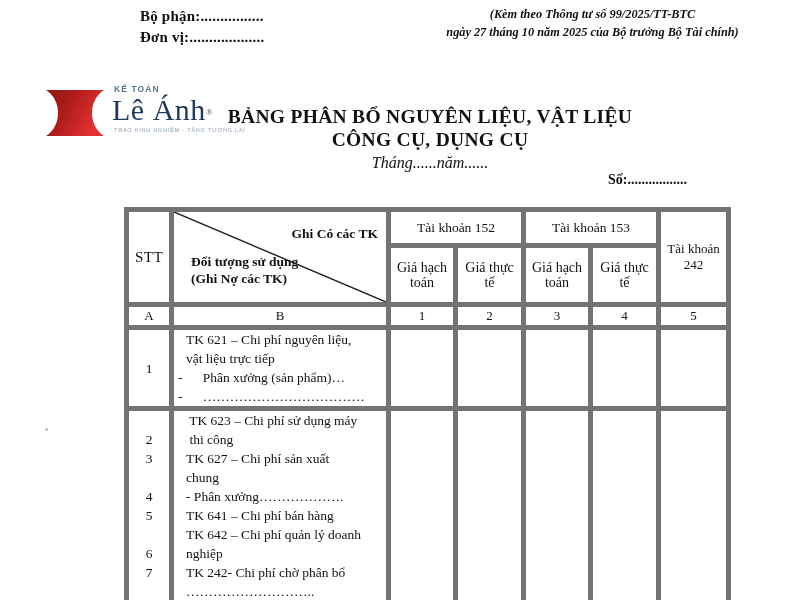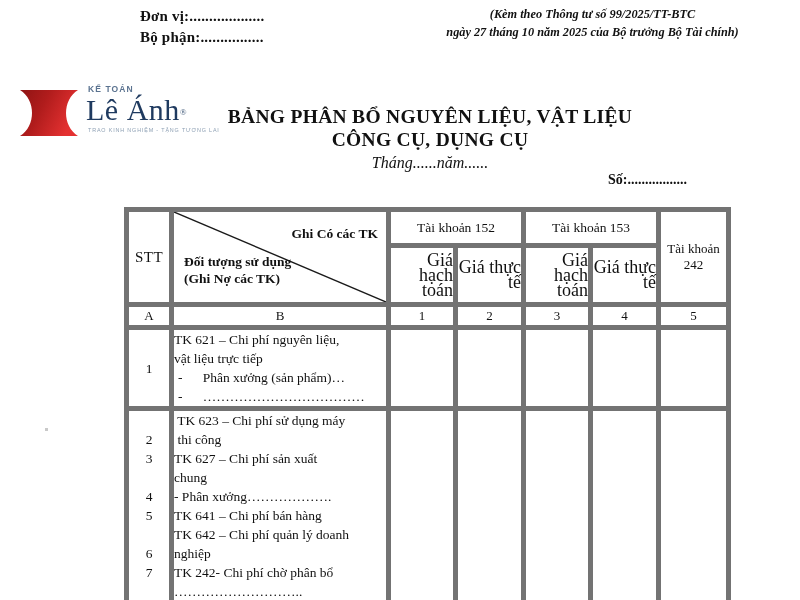--- a/index.html
+++ b/index.html
@@ -44,21 +44,21 @@
     font-style: italic;
     font-weight: bold;
     font-size: 12.3px;
     line-height: 16px;
     margin-top: 2px;
   }
 
   
   .logo {
     position: absolute;
-    left: 18px;
+    left: 44px;
     top: 84px;
     width: 185px;
     height: 58px;
   }
   .logo-mark {
     position: absolute;
     left: 0px;
     top: 4px;
     width: 62px;
     height: 50px;
@@ -182,21 +182,21 @@
   .ghi-co {
     position: absolute;
     right: 8px;
     top: 14px;
     font-size: 13.5px;
     font-weight: bold;
     white-space: nowrap;
   }
   .doi-tuong {
     position: absolute;
-    left: 10px;
+    left: 17px;
     top: 41px;
     font-size: 13.5px;
     font-weight: bold;
     line-height: 17px;
     text-align: left;
   }
 
   .stt-head {
     text-align: center;
     font-size: 15px;
@@ -204,22 +204,22 @@
     letter-spacing: 0.5px;
   }
   .tk-group {
     text-align: center;
     font-size: 13.5px;
     font-weight: bold;
     height: 31px;
     white-space: nowrap;
   }
   .tk-sub {
-    text-align: right;
-    font-size: 18px;
+    text-align: center;
+    font-size: 14px;
     font-weight: bold;
     line-height: 15px;
     height: 54px;
   }
   .tk-242 {
     text-align: center;
     font-size: 13px;
     font-weight: bold;
     line-height: 16px;
   }
@@ -231,21 +231,21 @@
     height: 18px;
   }
 
   .body-cell {
     font-size: 13.5px;
     line-height: 19px;
     padding: 3px 0 4px 8px;
     text-align: left;
     vertical-align: top;
   }
-  .body-cell .ln { white-space: pre; }
+  .body-cell .ln { white-space: pre; margin-left: 12px; }
   .body-cell .bullet {
     padding-left: 4px;
     white-space: pre;
   }
   .stt-cell {
     text-align: center;
     font-size: 13.5px;
     line-height: 19px;
     vertical-align: middle;
   }
@@ -262,22 +262,22 @@
   .cong-label {
     text-align: center;
     font-size: 14px;
     font-weight: bold;
   }
 </style>
 </head>
 <body>
 
 <div class="unit-block">
+  <div class="line">Bộ phận:................</div>
   <div class="line">Đơn vị:...................</div>
-  <div class="line">Bộ phận:................</div>
 </div>
 
 <div class="form-block">
   <div class="form-sub">(Kèm theo Thông tư số 99/2025/TT-BTC</div>
   <div class="form-sub">ngày 27 tháng 10 năm 2025 của Bộ trưởng Bộ Tài chính)</div>
 </div>
 
 <div class="logo">
   <svg class="logo-mark" viewBox="0 0 62 50">
     <defs>

